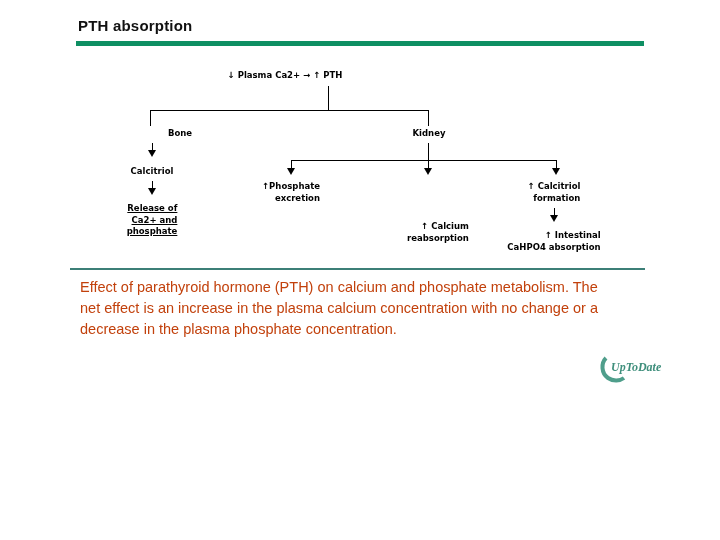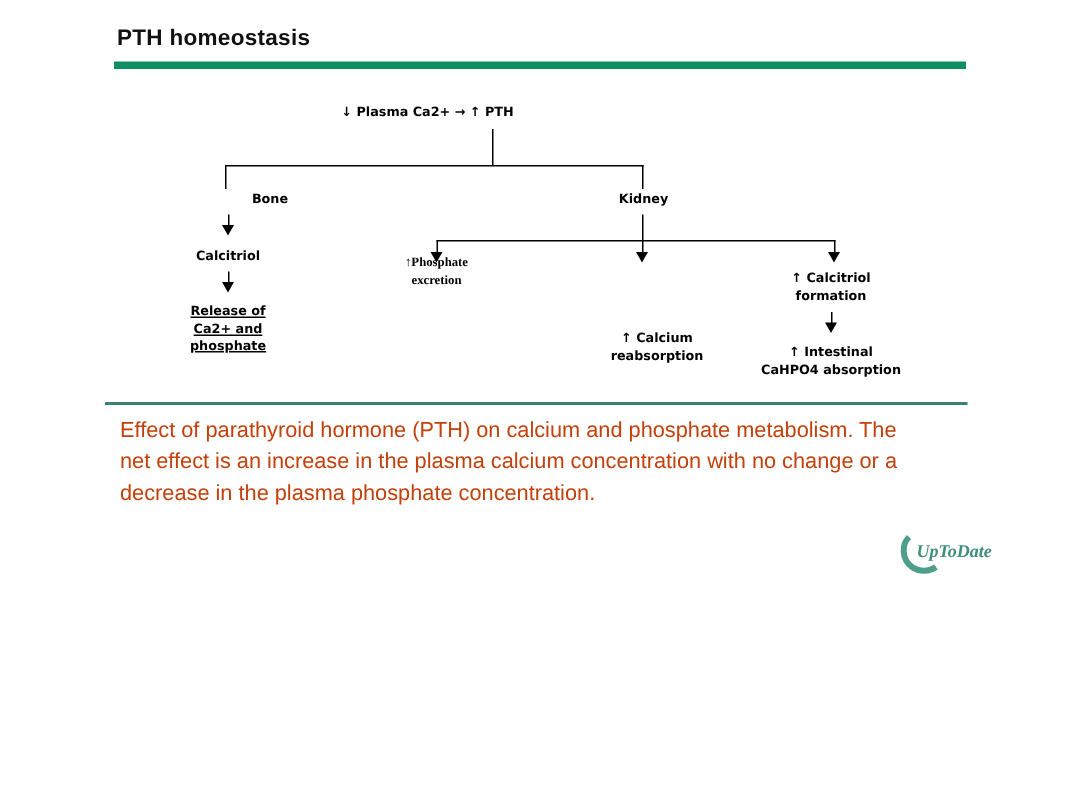--- a/index.html
+++ b/index.html
@@ -48,20 +48,21 @@
     font-family: "DejaVu Sans", sans-serif;
     font-size: 8.5px;
     font-weight: bold;
     color: #000000;
     text-align: center;
     line-height: 11.5px;
     white-space: pre-line;
   }
   .node.ctr {
     transform: translateX(-50%);
+    text-align: right;
   }
   .line-h {
     position: absolute;
     height: 1px;
     background: #000000;
   }
   .line-v {
     position: absolute;
     width: 1px;
     background: #000000;
@@ -104,21 +105,21 @@
     height: 27px;
     font-weight: bold;
   }
   #logo svg {
     display: block;
   }
 </style>
 </head>
 <body>
 
-<div id="page-title">PTH homeostasis</div>
+<div id="page-title">PTH absorption</div>
 <div id="title-rule"></div>
 
 <div id="diagram">
 
   <div class="node ctr" style="left:285px; top:70px;">↓ Plasma Ca2+  →  ↑ PTH</div>
 
   <div class="line-v" style="left:328px; top:86px; height:24px;"></div>
 
   <div class="line-h" style="left:150px; top:110px; width:279px;"></div>
 
@@ -144,21 +145,21 @@
 
   <div class="line-v" style="left:291px; top:160px; height:12px;"></div>
   <div class="arrow-down" style="left:291px; top:168px;"></div>
 
   <div class="line-v" style="left:428px; top:160px; height:12px;"></div>
   <div class="arrow-down" style="left:428px; top:168px;"></div>
 
   <div class="line-v" style="left:556px; top:160px; height:12px;"></div>
   <div class="arrow-down" style="left:556px; top:168px;"></div>
 
-  <div class="node ctr" style="left:291px; top:169px;font-family:Liberation Serif, serif;">↑Phosphate
+  <div class="node ctr" style="left:291px; top:181px;">↑Phosphate
 excretion</div>
   <div class="node ctr" style="left:438px; top:181px;margin-top:40px;">↑ Calcium
 reabsorption</div>
   <div class="node ctr" style="left:554px; top:181px;">↑ Calcitriol
 formation</div>
 
   <div class="line-v" style="left:554px; top:208px; height:10px;"></div>
   <div class="arrow-down" style="left:554px; top:215px;"></div>
   <div class="node ctr" style="left:554px; top:230px;">↑ Intestinal
 CaHPO4 absorption</div>

